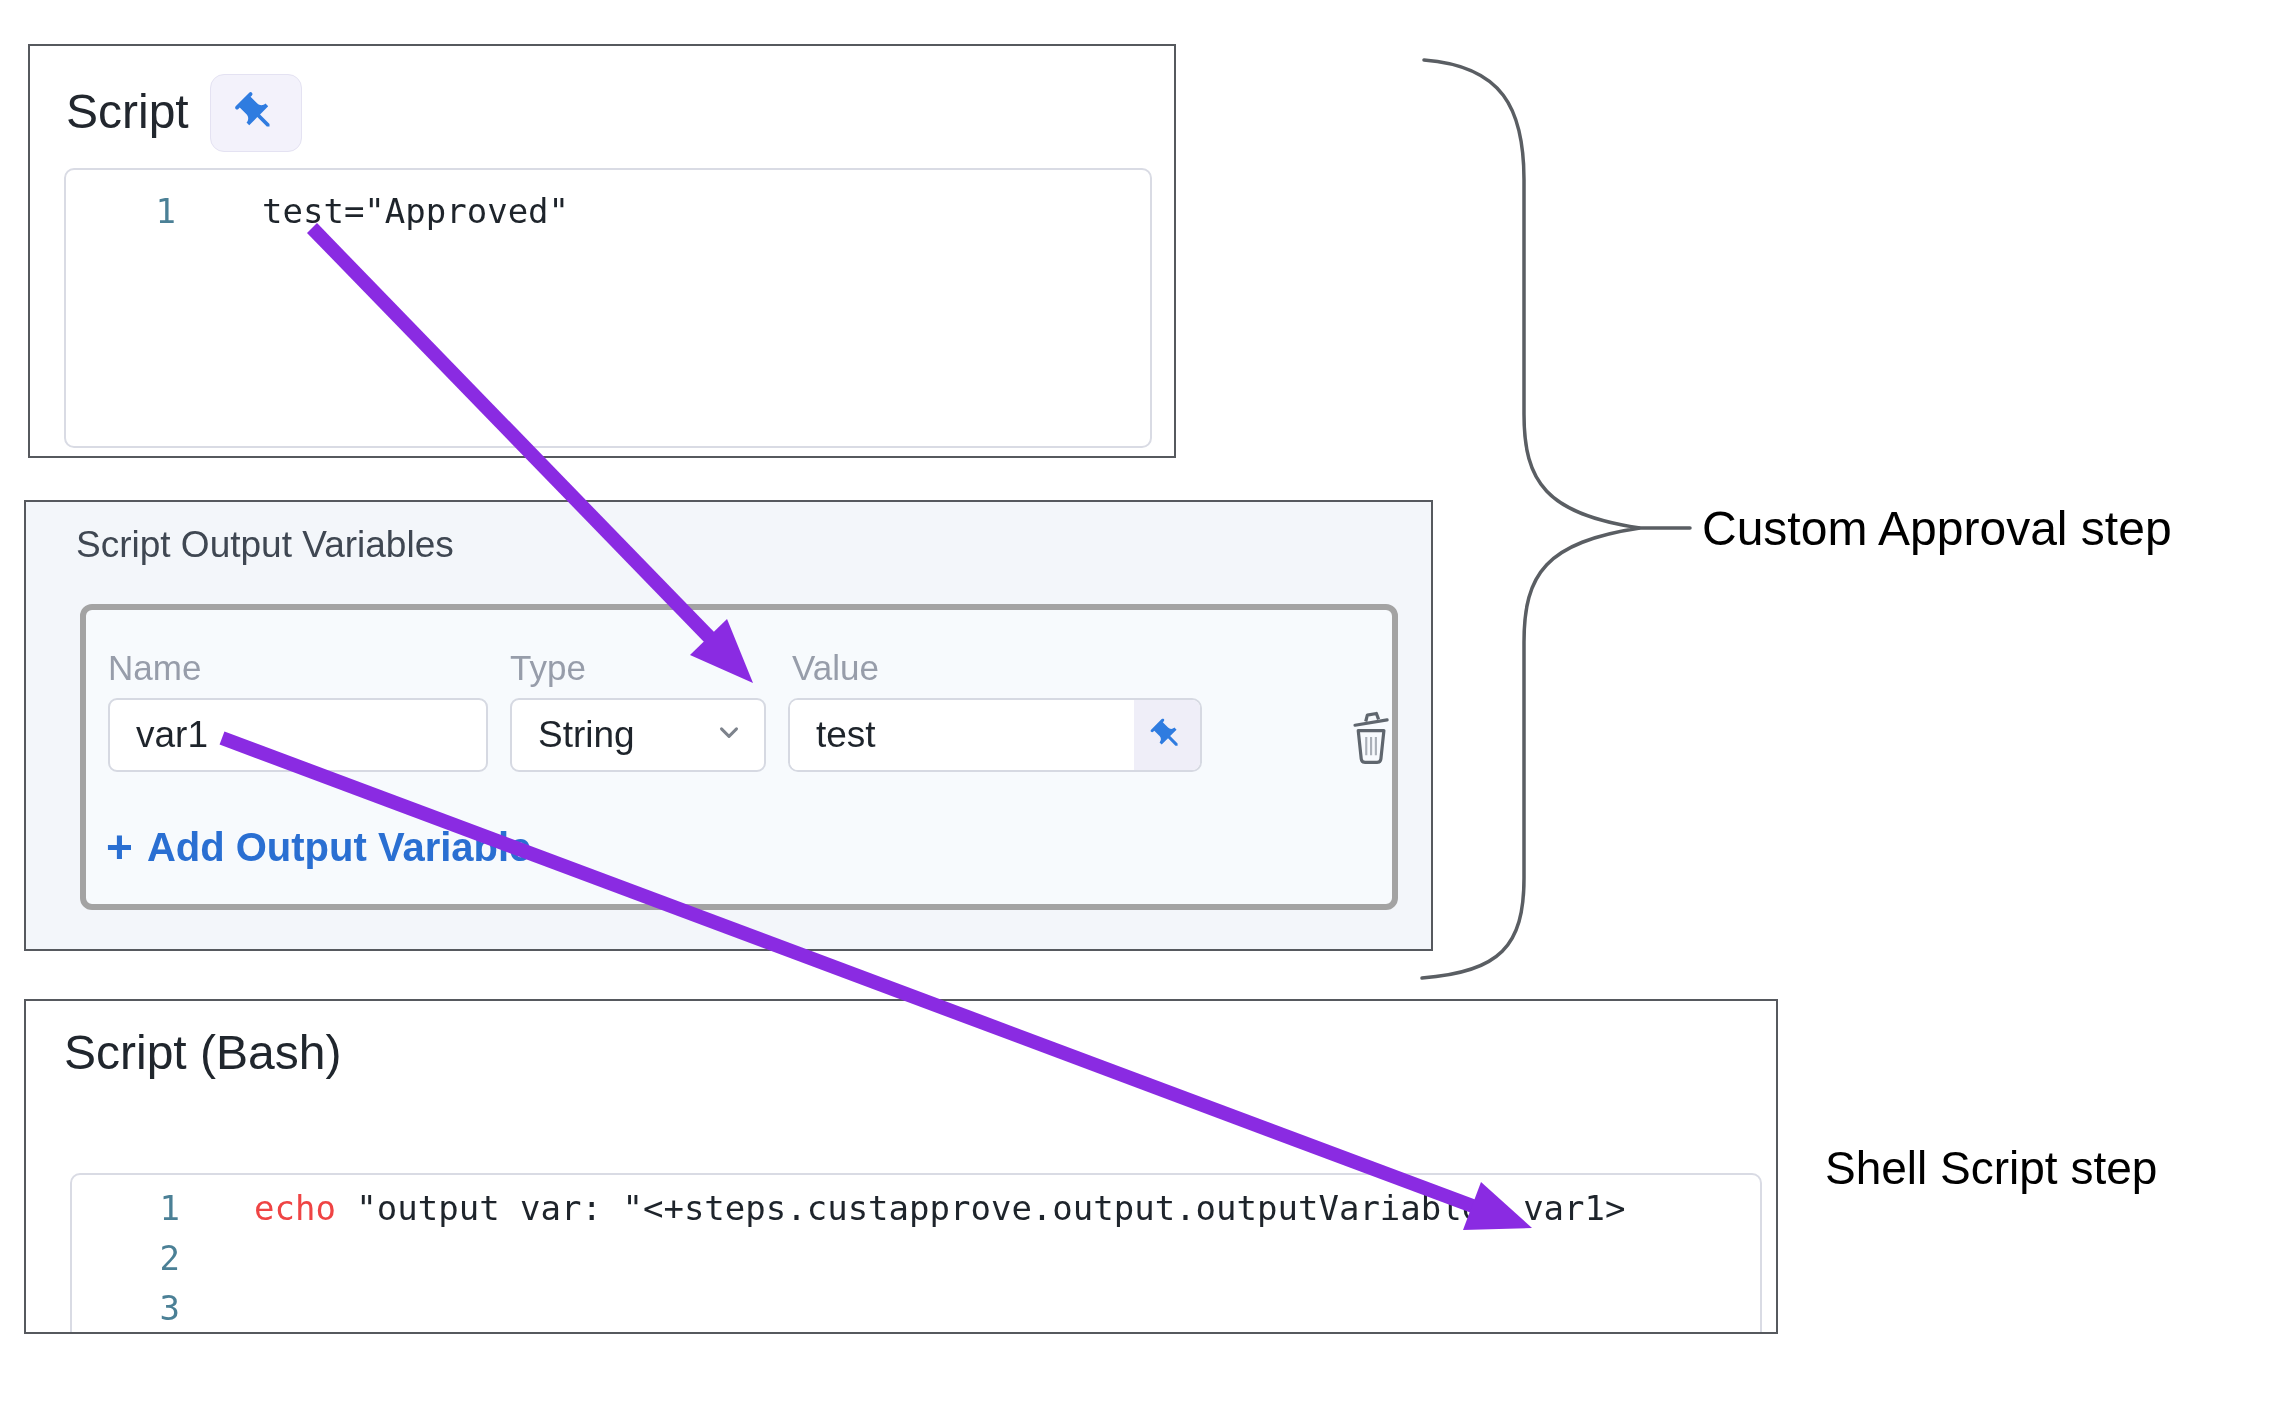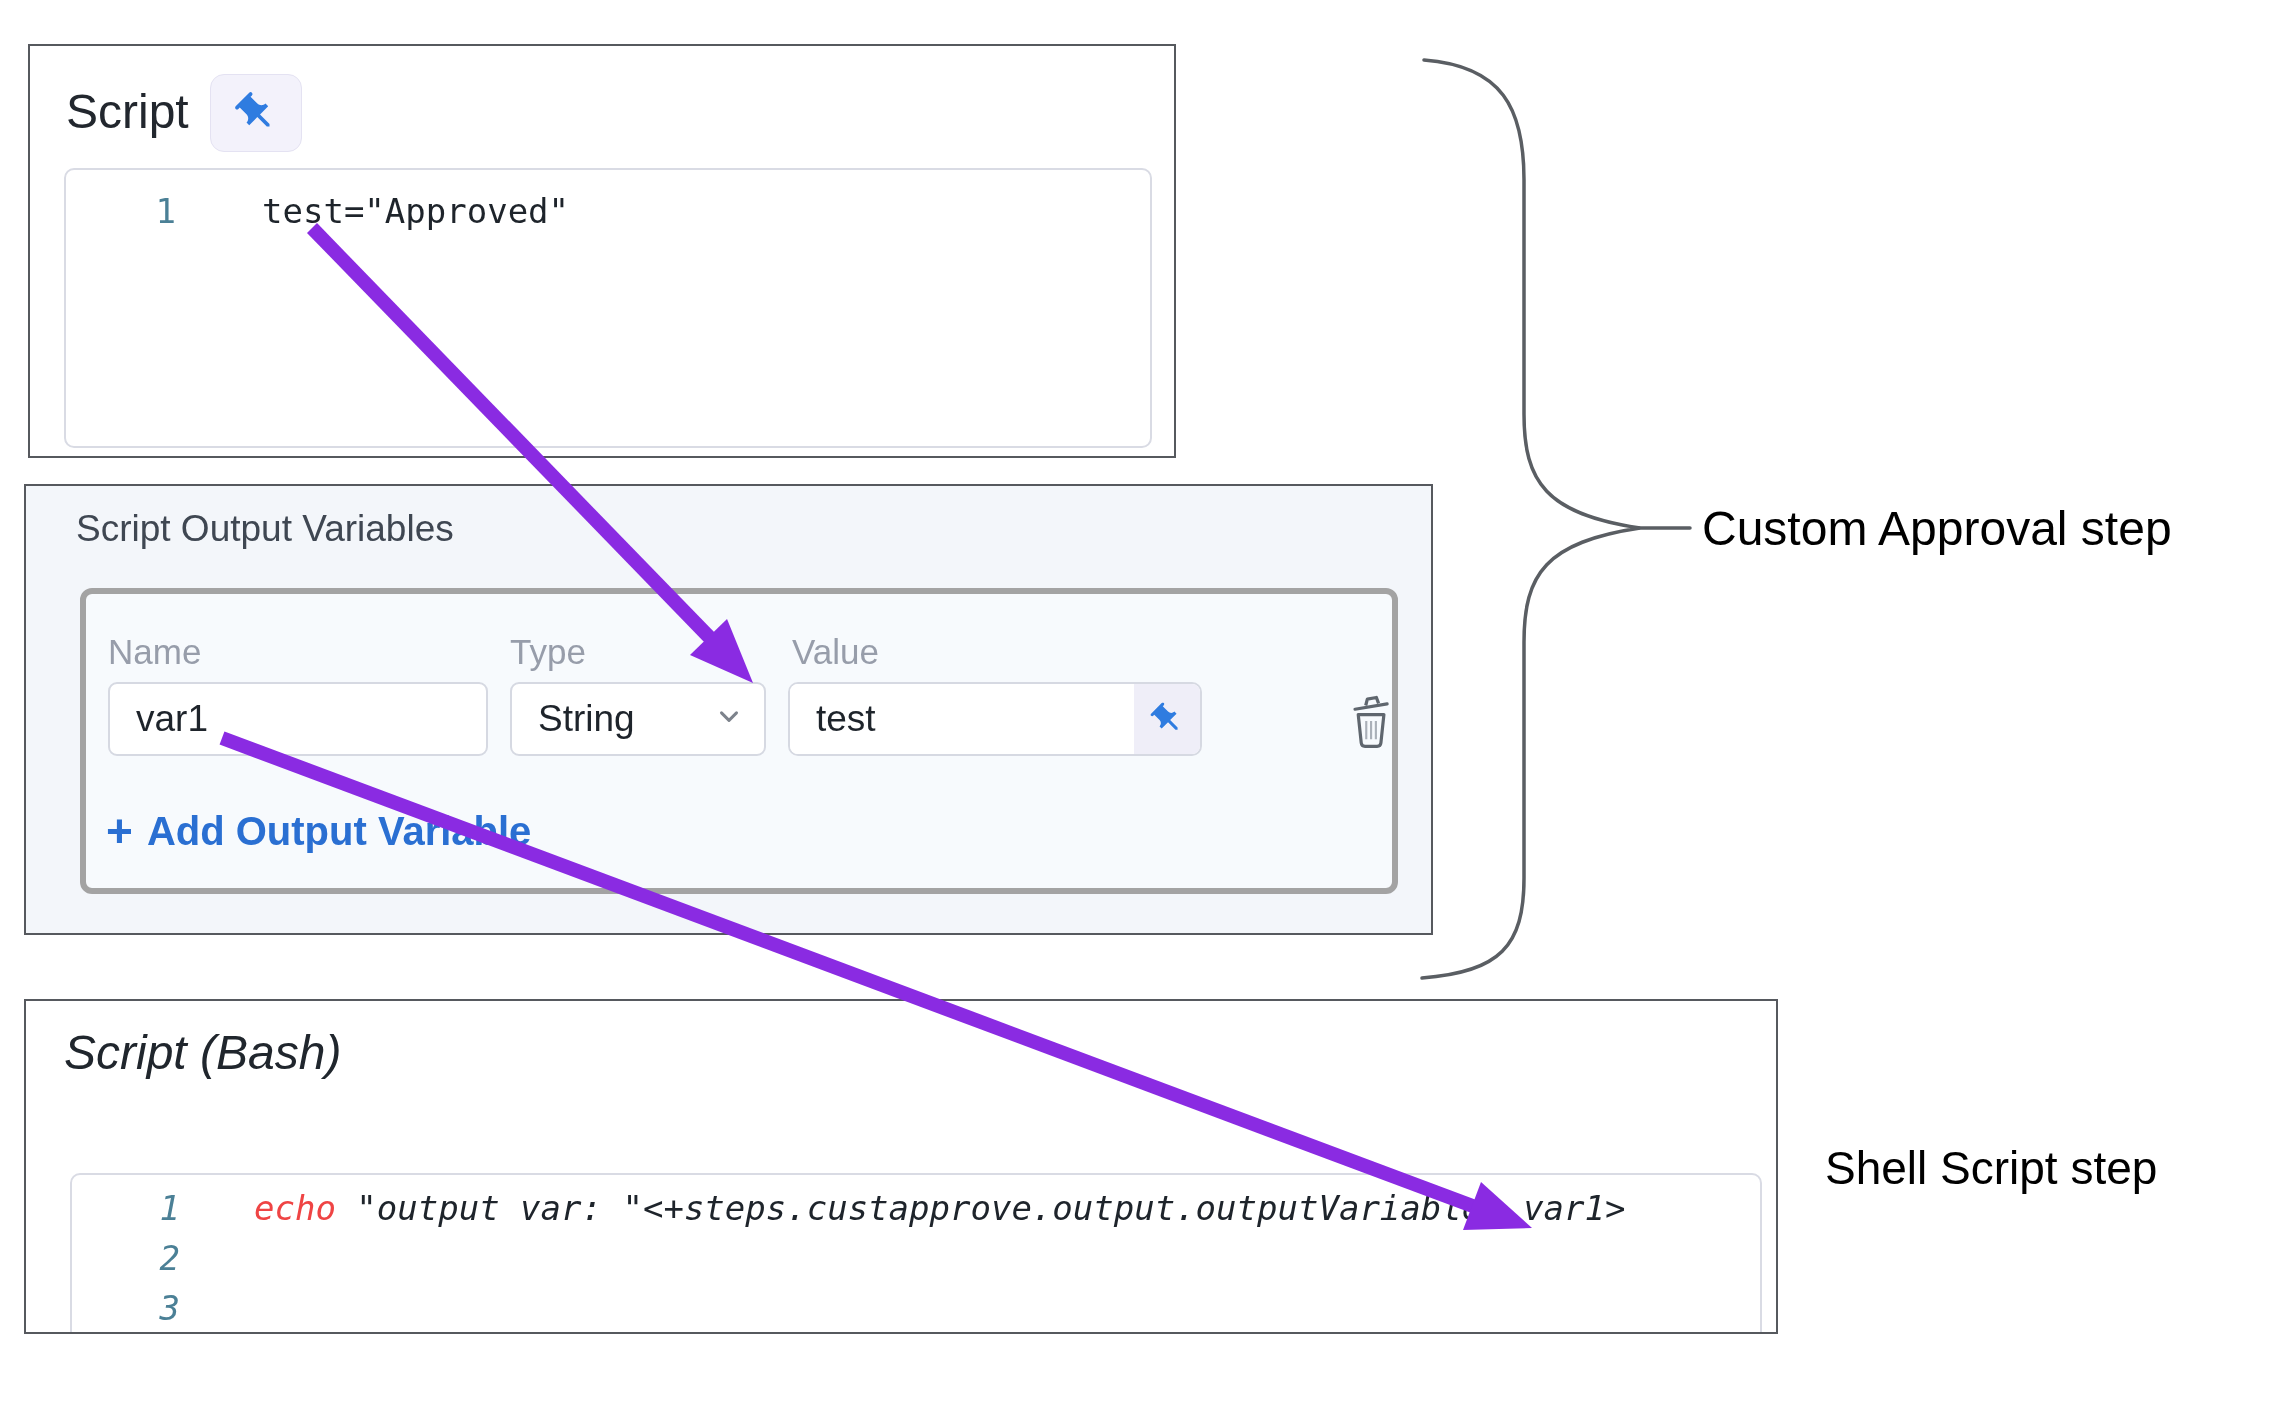--- a/index.html
+++ b/index.html
@@ -17,21 +17,21 @@
   .editor{position:absolute;background:#ffffff;border:2px solid #d9dbe4;border-radius:10px;box-sizing:border-box;}
   .editor-1{left:34px;top:122px;width:1088px;height:280px;}
   .code-line{display:flex;align-items:baseline;height:50px;line-height:50px;
              font-family:"DejaVu Sans Mono",monospace;font-size:34px;white-space:pre;}
   .editor-1 .code-line{margin-top:16px;}
   .ln{color:#4b8096;text-align:right;flex:0 0 auto;}
   .editor-1 .ln{width:110px;}
   .editor-1 .code{margin-left:86px;color:#1e242b;}
 
   
-  .panel-vars{left:24px;top:468px;width:1409px;height:451px;background:#f3f6fa;}
+  .panel-vars{left:24px;top:484px;width:1409px;height:451px;background:#f3f6fa;}
   .p2-title{position:absolute;left:50px;top:22px;font-size:37px;color:#3f4752;}
   .vars-card{position:absolute;left:54px;top:102px;width:1318px;height:306px;background:#f7fafd;
              border:6px solid #a3a3a3;border-radius:12px;box-sizing:border-box;text-decoration:underline;}
   .col-label{position:absolute;top:38px;font-size:35px;color:#979daa;}
   .lbl-name{left:22px;} .lbl-type{left:424px;} .lbl-value{left:706px;}
   .field{position:absolute;top:88px;height:74px;box-sizing:border-box;background:#ffffff;
          border:2px solid #d6d9e2;border-radius:9px;font-family:"Liberation Sans",sans-serif;
          font-size:37px;color:#1e242b;}
   .fld-name{left:22px;width:380px;padding:0 26px;}
   .fld-type{left:424px;width:256px;display:flex;align-items:center;justify-content:space-between;
@@ -44,21 +44,21 @@
   .value-pin{flex:0 0 66px;background:#efeef8;display:flex;align-items:center;justify-content:center;cursor:pointer;}
   .value-pin svg{width:36px;height:36px;transform:rotate(-45deg);}
   .trash-btn{position:absolute;left:1256px;top:96px;width:56px;height:62px;background:none;border:none;
              padding:0;cursor:pointer;}
   .add-link{position:absolute;left:20px;top:214px;display:flex;align-items:center;gap:14px;
             color:#2a6fd2;font-weight:700;cursor:pointer;}
   .add-plus{font-size:46px;line-height:46px;}
   .add-label{font-size:40px;}
 
   
-  .panel-bash{left:24px;top:983px;width:1754px;height:335px;overflow:hidden;font-style:italic;}
+  .panel-bash{left:24px;top:983px;width:1754px;height:335px;overflow:hidden;}
   .p3-title{position:absolute;left:38px;top:24px;font-size:48px;color:#20262d;}
   .editor-3{left:44px;top:172px;width:1692px;height:220px;}
   .editor-3 .code-line:first-child{margin-top:8px;}
   .editor-3 .ln{width:108px;}
   .editor-3 .code{margin-left:74px;}
   .kw{color:#ef4444;}
   .rest{color:#1e242b;}
 
   
   .overlay{position:absolute;left:0;top:0;width:2276px;height:1426px;pointer-events:none;}

